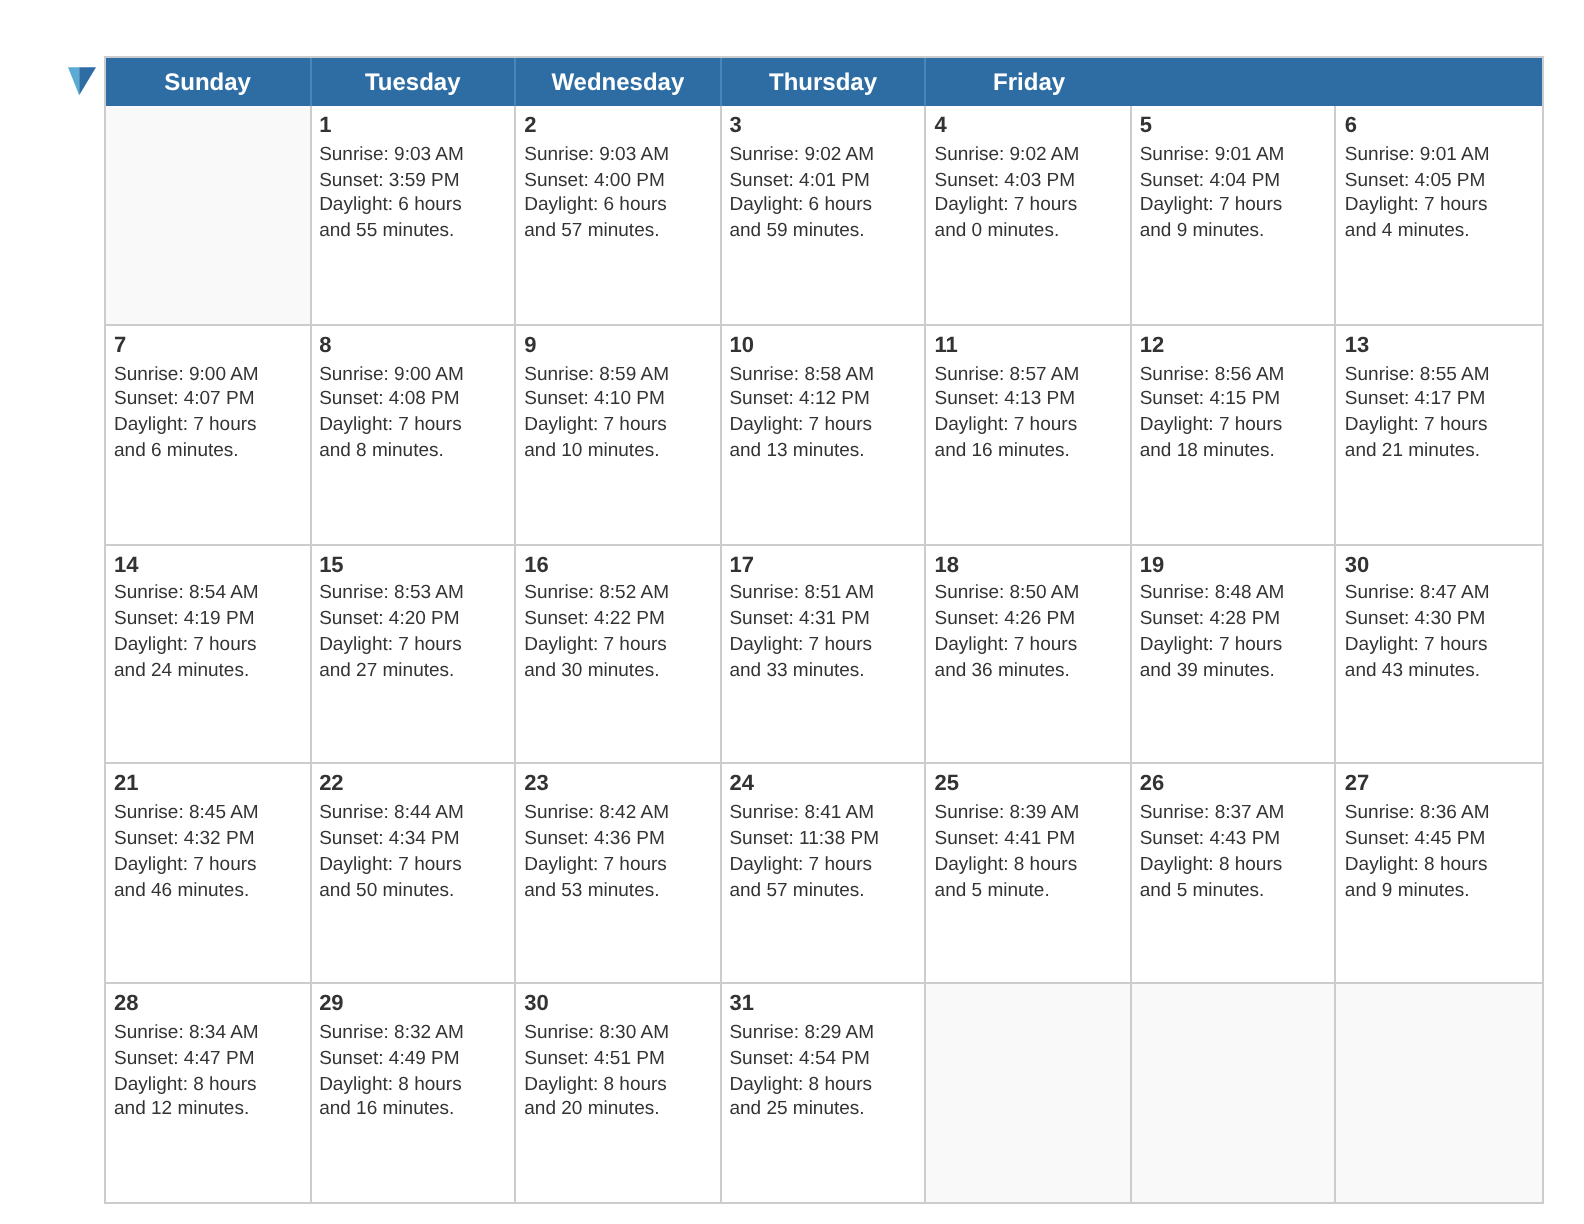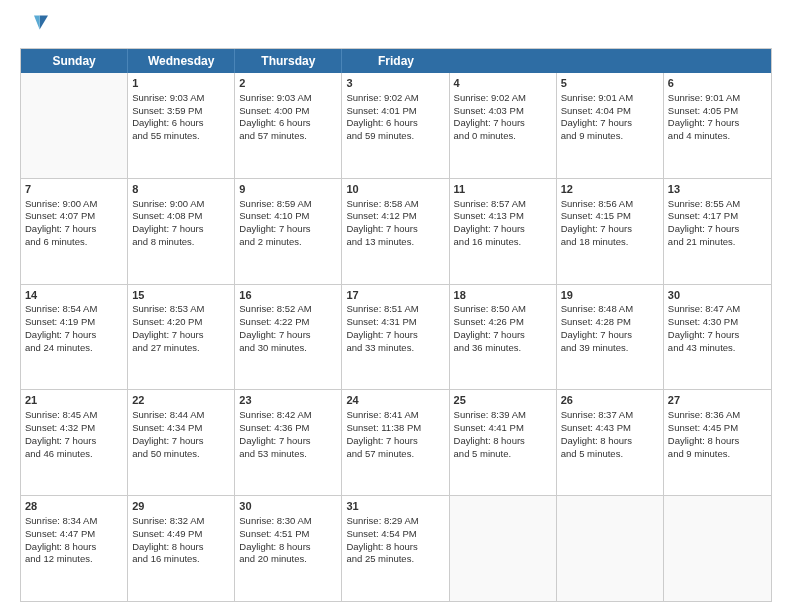--- a/index.html
+++ b/index.html
@@ -6,23 +6,22 @@
     body {
       font-family: Arial, sans-serif;
       background: #fff;
       width: 792px;
       height: 612px;
       overflow: hidden;
     }
     .page {
       width: 792px;
       height: 612px;
-      padding: 10px 20px 10px 20px;
-      display: flex;
-      flex-direction: column;
+      padding: 28px 20px 10px 20px;
+      display: flex;
     }
     .header {
       display: flex;
       justify-content: space-between;
       align-items: flex-start;
       margin-bottom: 10px;
     }
     .logo {
       display: flex;
       align-items: center;
@@ -111,20 +110,21 @@
     </div>
     <div class="title-block">
       <div class="main-title"></div>
       <div class="sub-title"></div>
     </div>
   </div>
 
   <div class="calendar">
     <div class="cal-header-row" id="cal-header">
         <div class="cal-header-cell">Sunday</div>
+        <div class="cal-header-cell">Tuesday</div>
         <div class="cal-header-cell">Wednesday</div>
         <div class="cal-header-cell">Thursday</div>
         <div class="cal-header-cell">Friday</div>
       </div>
     <div class="cal-body" id="cal-body">
         <div class="cal-row">
           <div class="cal-cell empty"></div>
           <div class="cal-cell">
             <span class="day-num">1</span>
             <div>Sunrise: 9:03 AM</div>
@@ -181,21 +181,21 @@
             <div>Sunrise: 9:00 AM</div>
             <div>Sunset: 4:08 PM</div>
             <div>Daylight: 7 hours</div>
             <div>and 8 minutes.</div>
           </div>
           <div class="cal-cell">
             <span class="day-num">9</span>
             <div>Sunrise: 8:59 AM</div>
             <div>Sunset: 4:10 PM</div>
             <div>Daylight: 7 hours</div>
-            <div>and 2 minutes.</div>
+            <div>and 10 minutes.</div>
           </div>
           <div class="cal-cell">
             <span class="day-num">10</span>
             <div>Sunrise: 8:58 AM</div>
             <div>Sunset: 4:12 PM</div>
             <div>Daylight: 7 hours</div>
             <div>and 13 minutes.</div>
           </div>
           <div class="cal-cell">
             <span class="day-num">11</span>

